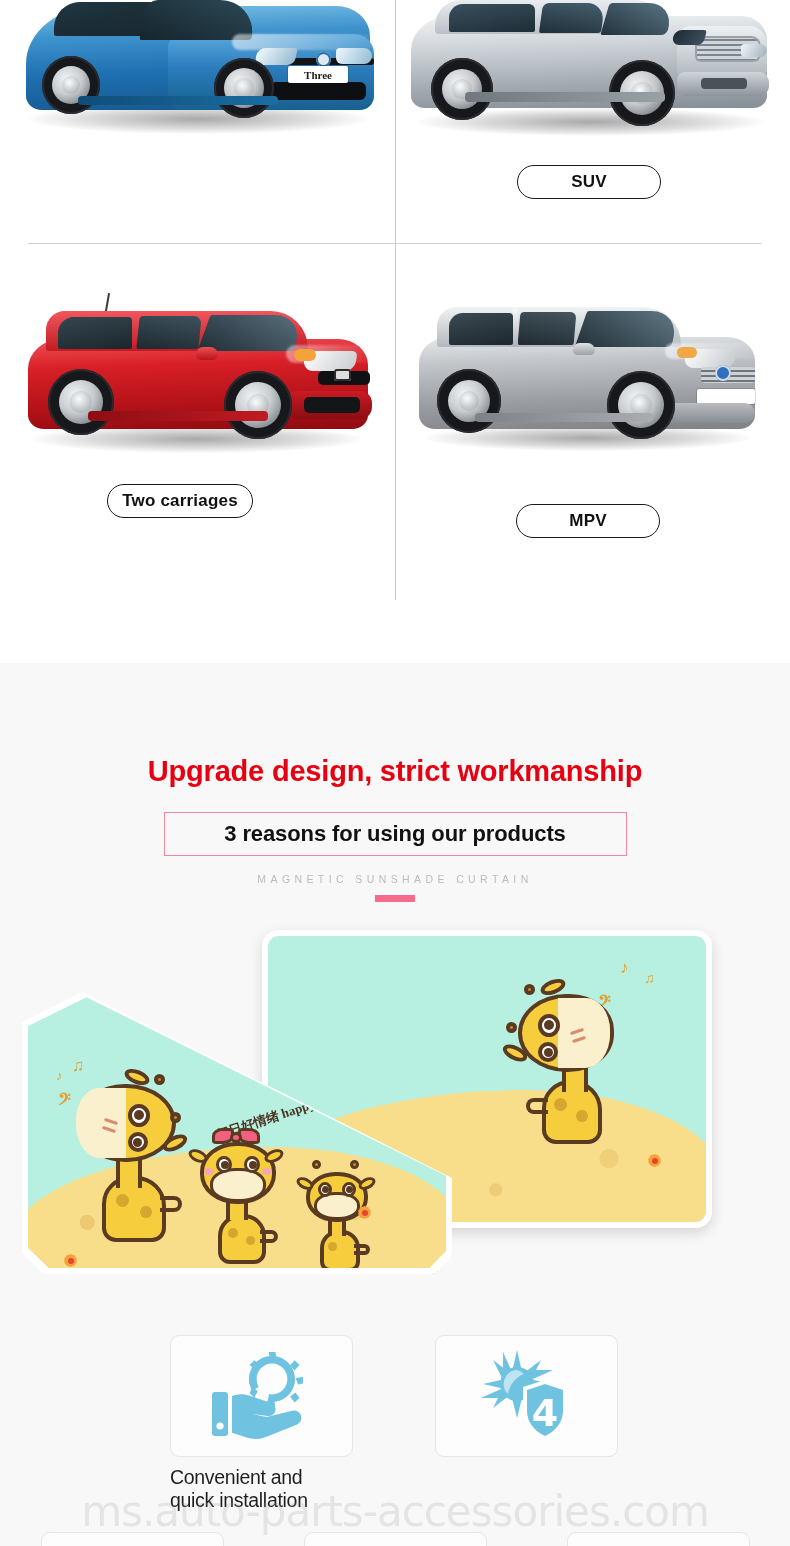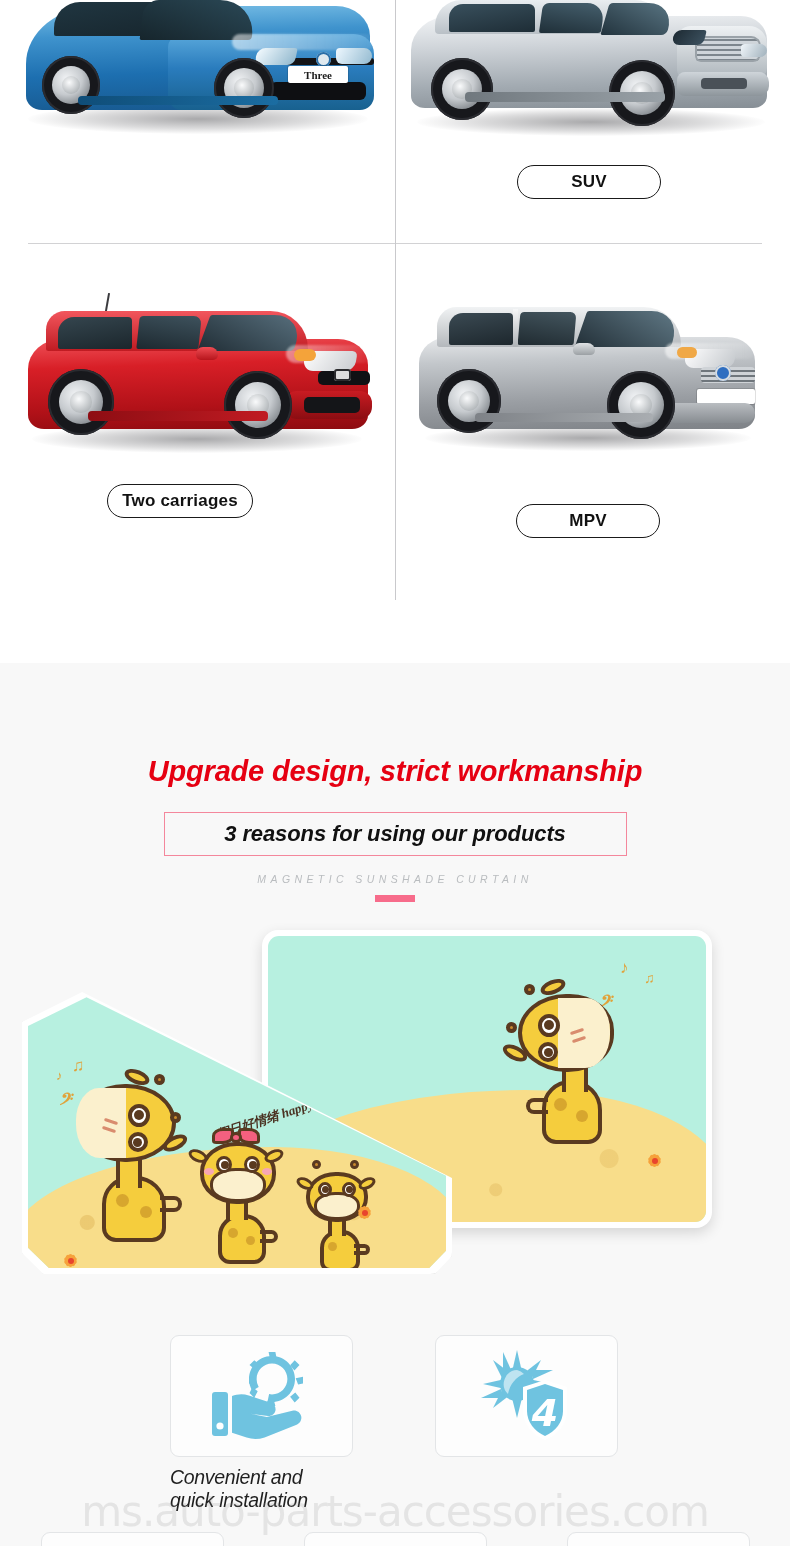--- a/index.html
+++ b/index.html
@@ -82,21 +82,20 @@
     font-family:"Liberation Serif", serif;
     box-shadow:0 0 0 1px rgba(0,0,0,.12);
   }
 
   
   .promo {
     position:absolute; left:0; top:663px;
     width:790px; height:883px;
     background:#f8f8f8;
     overflow:hidden;
-    font-style:italic;
   }
   .headline {
     text-align:center;
     color:#e60012;
     font-size:29px;
     font-weight:bold;
     letter-spacing:-.2px;
     margin-top:92px;
   }
   .sub-box {

